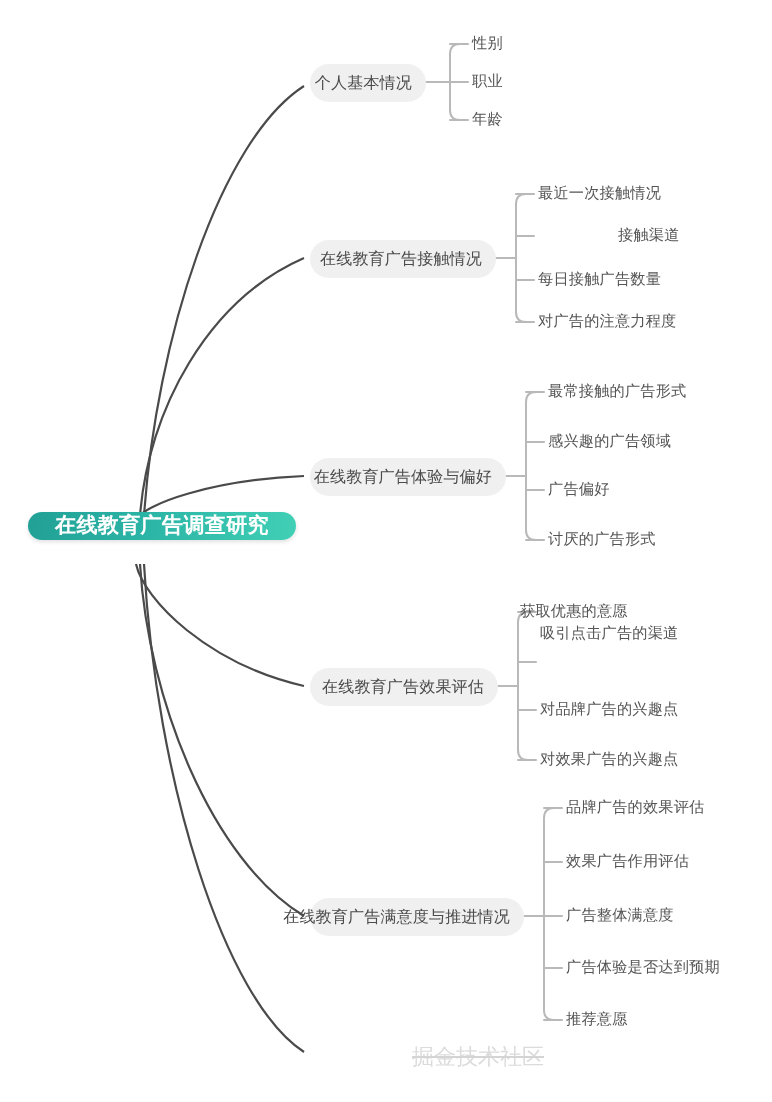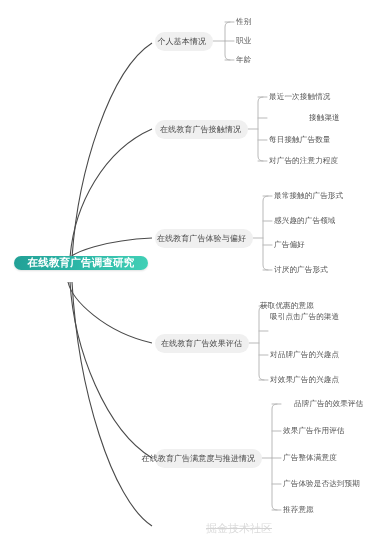--- a/index.html
+++ b/index.html
@@ -171,21 +171,21 @@
   <div class="leaf" style="left:270px;top:349px;">
     <span>对品牌广告的兴趣点</span>
   </div>
   <div class="leaf" style="left:270px;top:374px;">
     <span>对效果广告的兴趣点</span>
   </div>
 
   <div class="branch" style="left:155px;top:449px;width:107px;">
     <span>在线教育广告满意度与推进情况</span>
   </div>
-  <div class="leaf" style="left:294px;top:398px;">
+  <div class="leaf" style="left:283px;top:398px;">
     <span>品牌广告的效果评估</span>
   </div>
   <div class="leaf" style="left:283px;top:425px;">
     <span>效果广告作用评估</span>
   </div>
   <div class="leaf" style="left:283px;top:452px;">
     <span>广告整体满意度</span>
   </div>
   <div class="leaf" style="left:283px;top:478px;">
     <span>广告体验是否达到预期</span>

